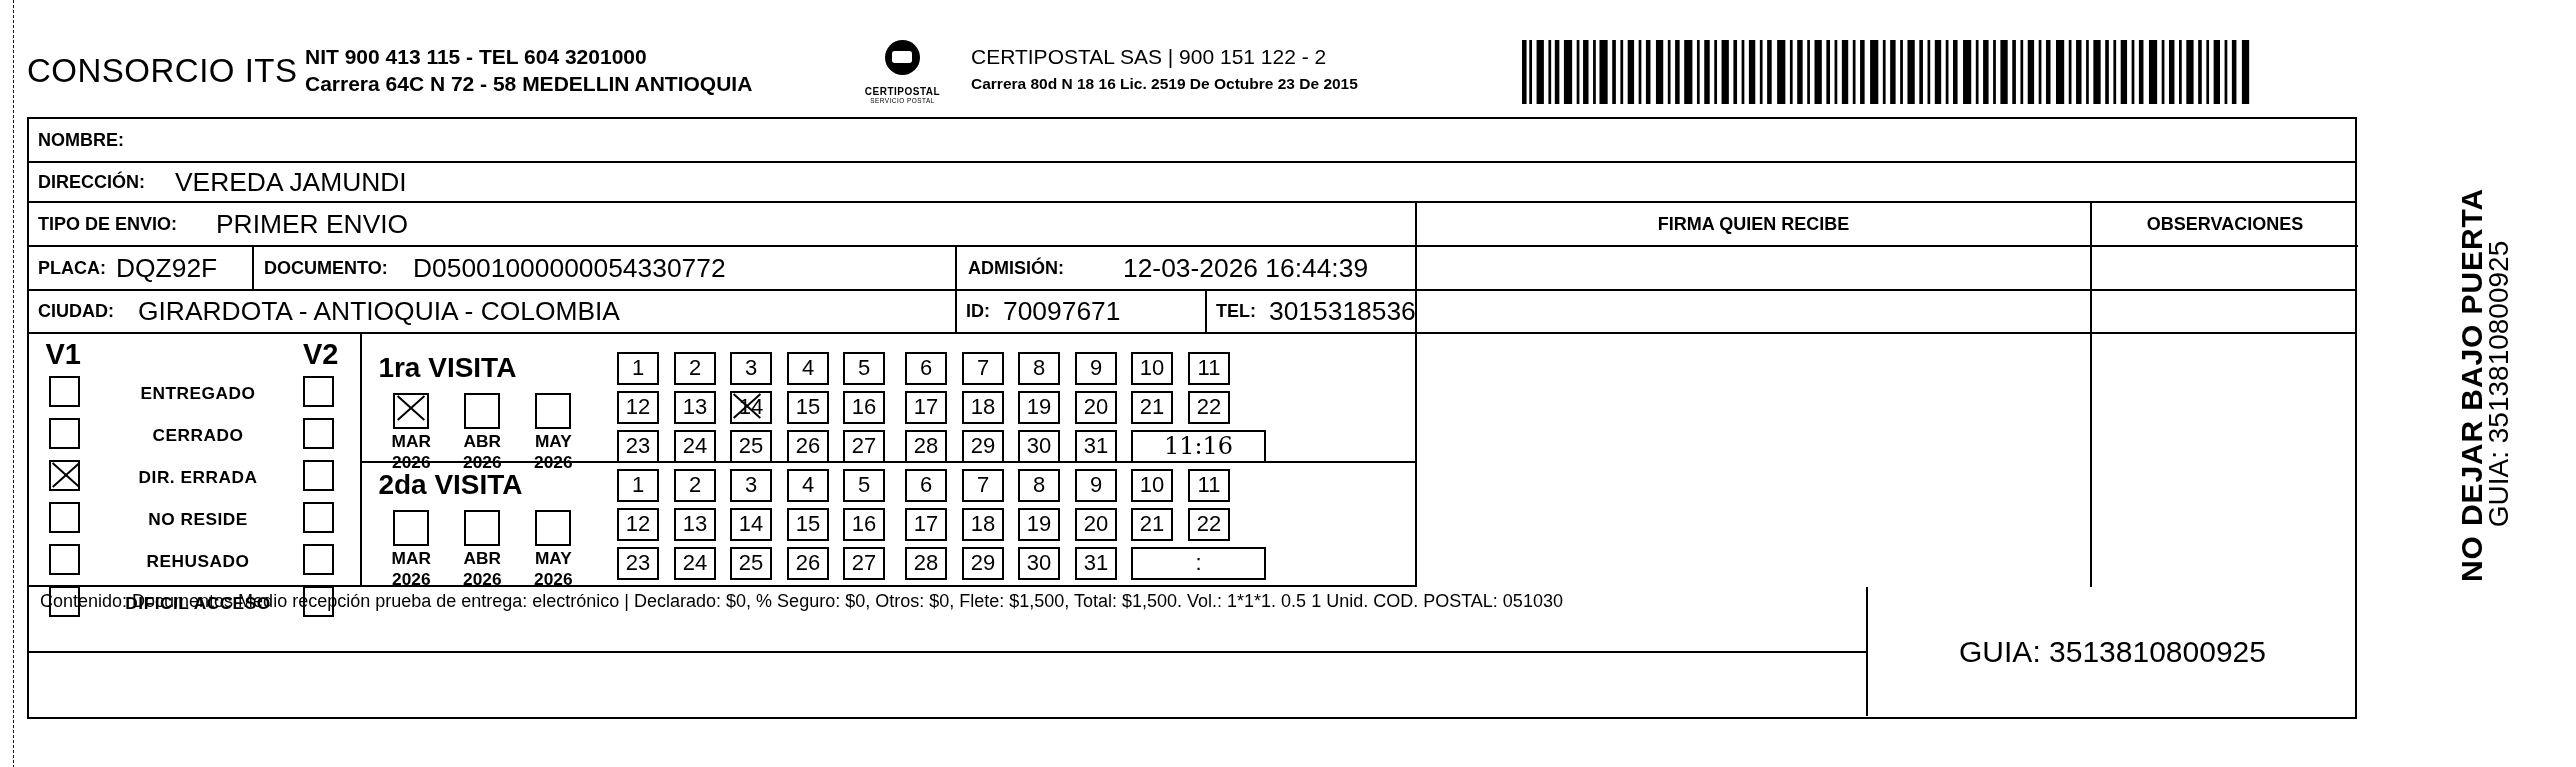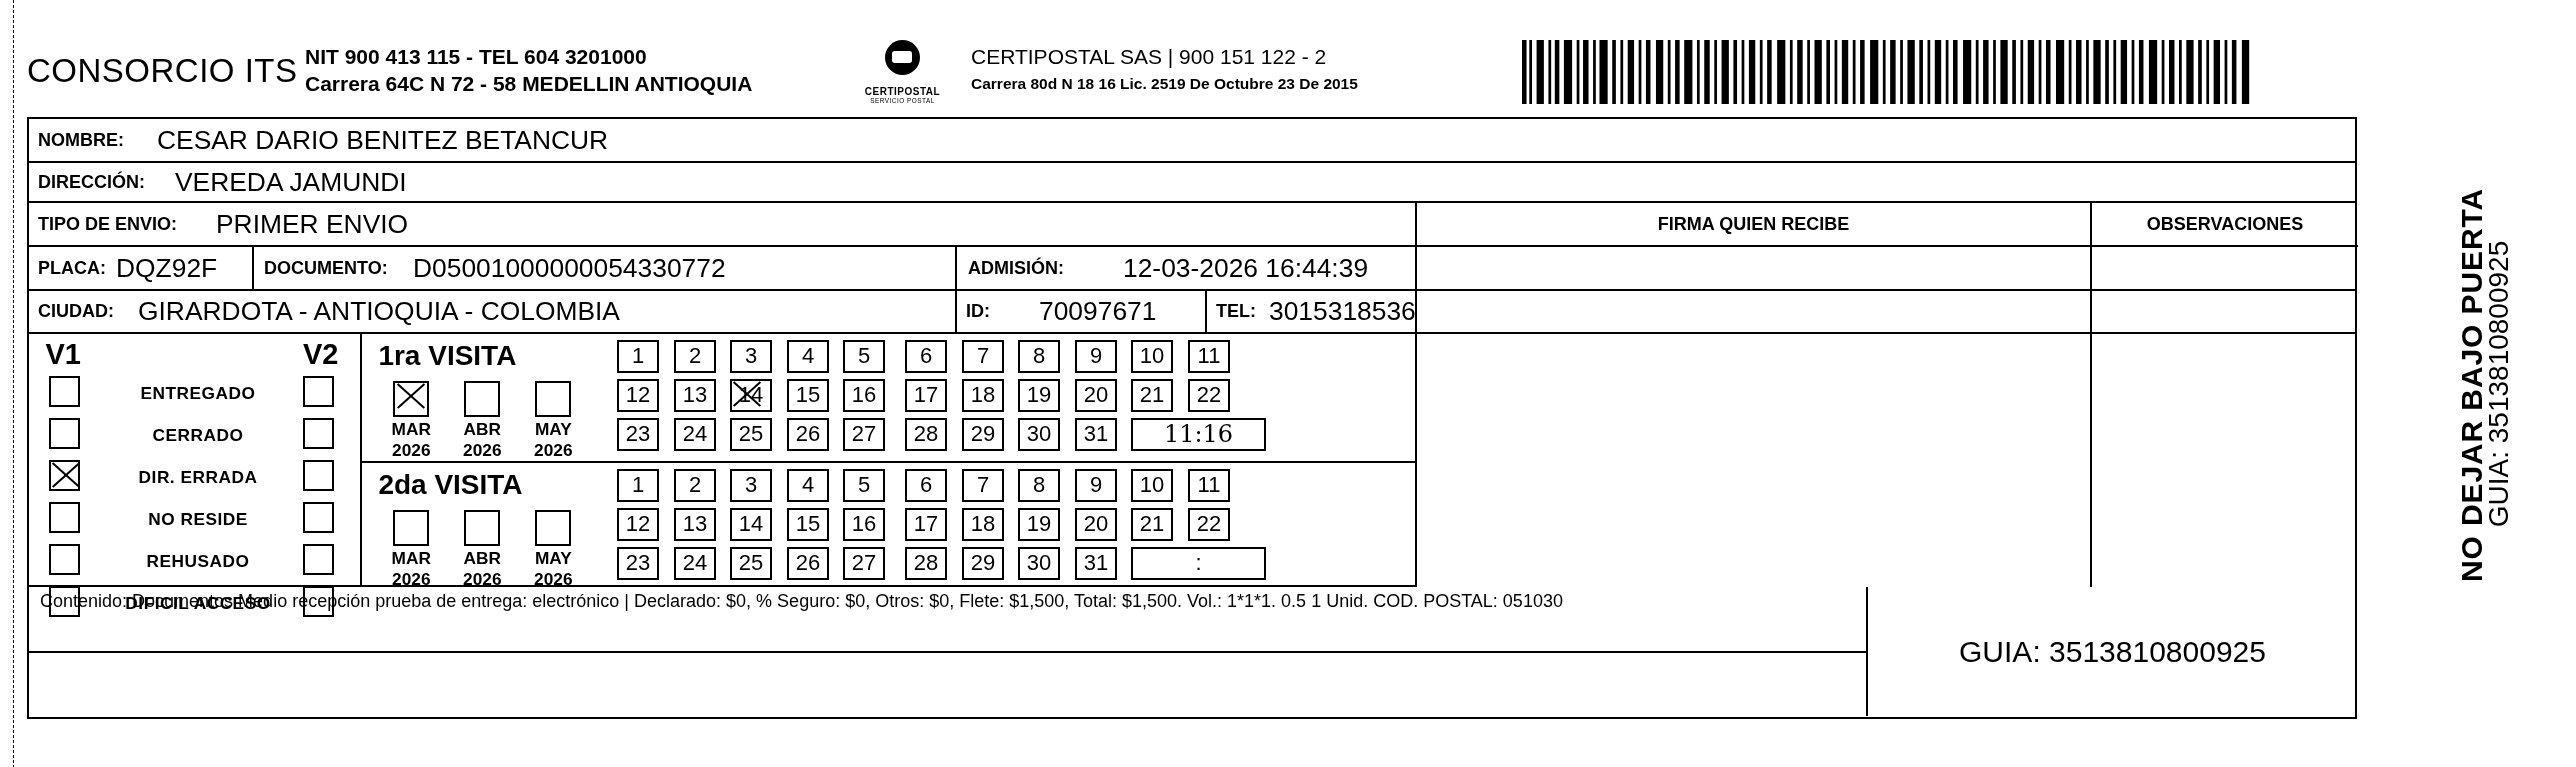--- a/index.html
+++ b/index.html
@@ -198,21 +198,20 @@
           <rect x="779" y="0" width="5" height="70"></rect>
         <rect x="790" y="0" width="8" height="70"></rect>
       </g>
     </svg>
   </div>
 
   <div class="frame">
 
     <div class="row r-nombre">
       <span class="pad cellLbl" style="left:9px;">NOMBRE:</span>
-      <span class="pad cellVal" style="left:128px;">CESAR DARIO BENITEZ BETANCUR</span>
     </div>
 
     <div class="row r-direccion">
       <span class="pad cellLbl" style="left:9px;">DIRECCIÓN:</span>
       <span class="pad cellVal" style="left:146px;">VEREDA JAMUNDI</span>
     </div>
 
     <div class="row r-tipo">
       <span class="pad cellLbl" style="left:9px;">TIPO DE ENVIO:</span>
       <span class="pad cellVal" style="left:187px;">PRIMER ENVIO</span>
@@ -227,21 +226,21 @@
       <div class="vline" style="left:926px;top:0;height:44px;"></div>
       <span class="pad cellLbl" style="left:939px;">ADMISIÓN:</span>
       <span class="pad cellVal" style="left:1094px;">12-03-2026 16:44:39</span>
     </div>
 
     <div class="row r-ciudad">
       <span class="pad cellLbl" style="left:9px;">CIUDAD:</span>
       <span class="pad cellVal" style="left:109px;">GIRARDOTA - ANTIOQUIA - COLOMBIA</span>
       <div class="vline" style="left:926px;top:0;height:44px;"></div>
       <span class="pad cellLbl" style="left:937px;">ID:</span>
-      <span class="pad cellVal" style="left:1010px;">70097671</span>
+      <span class="pad cellVal" style="left:974px;">70097671</span>
       <div class="vline" style="left:1176px;top:0;height:44px;"></div>
       <span class="pad cellLbl" style="left:1187px;">TEL:</span>
       <span class="pad cellVal" style="left:1240px;">3015318536</span>
     </div>
 
     <div class="firma-head">FIRMA QUIEN RECIBE</div>
     <div class="obs-head">OBSERVACIONES</div>
     <div class="firma-body"></div>
     <div class="obs-body"></div>
 
@@ -283,21 +282,21 @@
           <div class="sq right"></div>
         </div>
 
         <div class="statusrow" style="top:252px;">
           <div class="sq left"></div>
           <div class="stname">DIFICIL ACCESO</div>
           <div class="sq right"></div>
         </div>
       </div>
 
-      <div class="visit first" style="top:0;">
+      <div class="visit first" style="top:12px;">
         <div class="vtitle">1ra VISITA</div>
         <div class="months">
           <div class="mcell" style="left:0;">
             <div class="mbox">
                 <span class="xmark"></span>
               </div>
             <div class="mname">MAR</div>
             <div class="myear">2026</div>
           </div>
           <div class="mcell" style="left:71px;">

